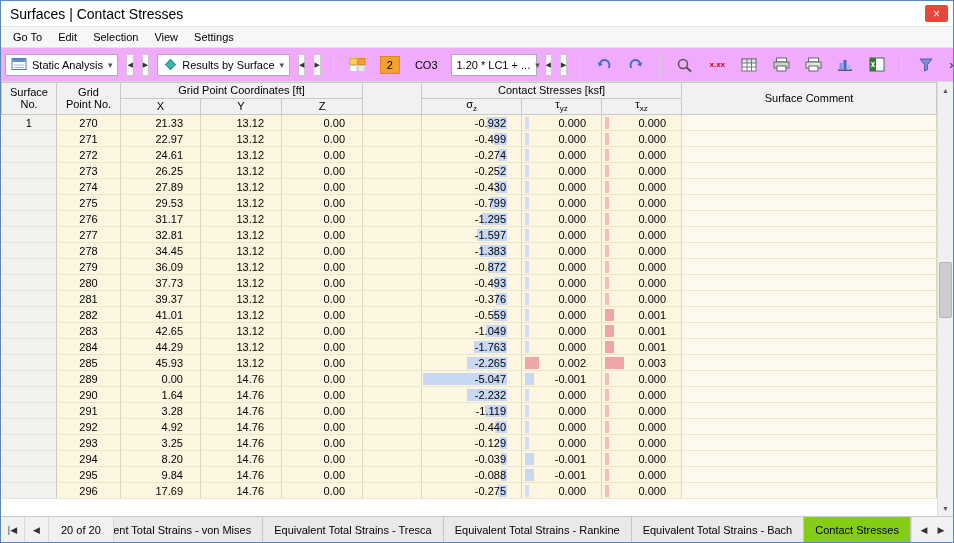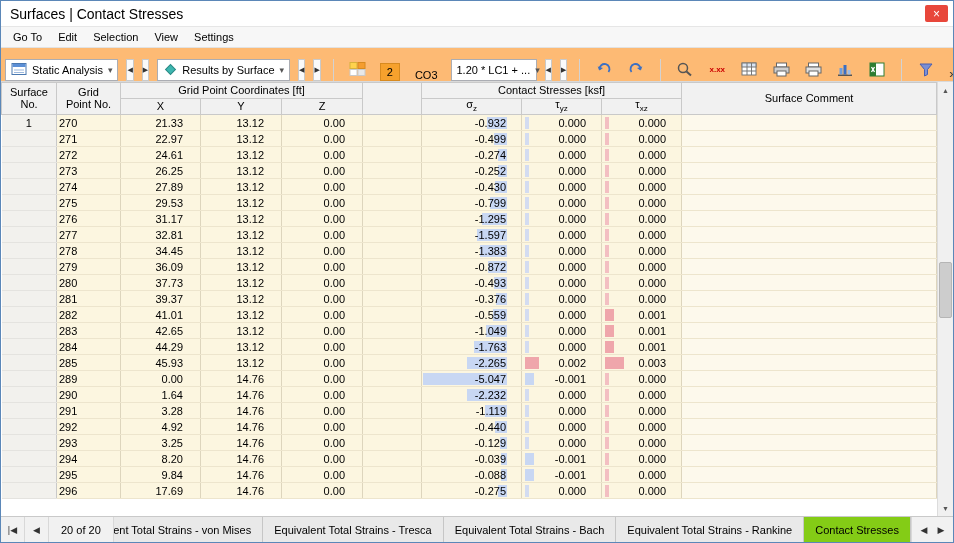--- a/index.html
+++ b/index.html
@@ -9,42 +9,42 @@
   
   .titlebar{height:26px;flex:0 0 26px;display:flex;align-items:center;padding-left:9px;background:#fff;border-bottom:1px solid #e6e6e6;position:relative}
   .title{font-size:14px}
   .closebtn{position:absolute;right:5px;top:4px;width:23px;height:17px;background:#e8473b;color:#fff;display:flex;align-items:center;justify-content:center;font-size:12px;border-radius:2px;cursor:default}
 
   
   .menubar{height:21px;flex:0 0 21px;display:flex;align-items:center;padding-left:4px;background:#f7f7f7;border-bottom:1px solid #e2e2e2}
   .menu-item{padding:3px 8px}
 
   
-  .toolbar{height:34px;flex:0 0 34px;display:flex;align-items:flex-end;padding:0 4px;background:#fdba74;border-bottom:1px solid #d9d9d9;gap:8px;overflow:hidden}
+  .toolbar{height:34px;flex:0 0 34px;display:flex;align-items:center;padding:0 4px;background:#f0abfc;border-bottom:1px solid #d9d9d9;gap:8px;overflow:hidden}
   .combo{height:22px;border:1px solid #abadb3;background:#fff;display:flex;align-items:center;gap:5px;padding:0 5px;white-space:nowrap}
   .combo .caret{color:#555;font-size:9px;margin-left:auto}
   .combo.analysis{width:130px}
   .combo.results{width:160px}
   .combo.lc{width:86px}
   .navbtn{width:16px;height:22px;border:1px solid #c9c9c9;background:#fafafa;display:flex;align-items:center;justify-content:center;font-size:7px;color:#333}
   .sep{width:1px;height:22px;background:#d2d2d2;margin:0 4px;flex:0 0 1px}
   .tbtn{width:24px;height:24px;display:flex;align-items:center;justify-content:center;flex:0 0 24px}
   .badge{min-width:20px;height:18px;background:#f6a12d;border:1px solid #d88a1f;display:flex;align-items:center;justify-content:center;margin:0 2px}
   .colabel{padding:0 5px}
   .xxx{color:#c00;font-size:8px;font-weight:bold}
   .overflow{font-size:13px;color:#333;padding:0 3px;margin-left:auto}
 
   
   .tablewrap{flex:1;position:relative;background:#fff;overflow:hidden}
   table.grid{border-collapse:collapse;table-layout:fixed;width:calc(100% - 16px)}
   .grid th{background:#f1f1f1;border:1px solid #c9c9c9;font-weight:normal;height:16px;line-height:1.05;padding:0 2px;text-align:center}
   .grid td{height:16px;padding:0 2px;border-right:1px solid #ddd5bd;border-bottom:1px solid #ede5cd;background:#fcf6e0;overflow:hidden;white-space:nowrap}
   .grid sub{font-size:8px}
   td.c-surface{background:#f2f1ed;border-right:1px solid #c9c9c9;border-bottom:1px solid #e4e3df;text-align:center}
-  td.c-point{text-align:left}
+  td.c-point{text-align:center}
   td.c-num{text-align:right;padding-right:17px}
   td.c-stress{position:relative;text-align:right;padding-right:15px}
   .c-stress .bar{position:absolute;top:2px;height:12px}
   .c-stress .cv{position:relative}
   td.c-comment{background:#fdf9ec}
 
   .vscroll{position:absolute;top:0;right:0;bottom:0;width:16px;background:#f0f0f0;border-left:1px solid #dcdcdc;font-size:7px;color:#555}
   .sarrow{height:16px;width:15px;display:flex;align-items:center;justify-content:center}
   .sarrow.down{position:absolute;bottom:0;left:0}
   .sthumb{position:absolute;left:1px;top:180px;width:13px;height:56px;background:#cdcdcd;border:1px solid #b5b5b5;border-radius:2px}
@@ -551,24 +551,24 @@
     <div class="bb-btn">◀</div>
     <div class="bb-count">20 of 20</div>
     <div class="tab-strip">
         <div class="tab clipped">
           <span>Equivalent Total Strains - von Mises</span>
         </div>
         <div class="tab">
           <span>Equivalent Total Strains - Tresca</span>
         </div>
         <div class="tab">
-          <span>Equivalent Total Strains - Bach</span>
+          <span>Equivalent Total Strains - Rankine</span>
         </div>
         <div class="tab">
-          <span>Equivalent Total Strains - Rankine</span>
+          <span>Equivalent Total Strains - Bach</span>
         </div>
         <div class="tab active">
           <span>Contact Stresses</span>
         </div>
       </div>
     <div class="bb-right">
       <div class="bb-btn">◀</div>
       <div class="bb-btn">▶</div>
     </div>
   </div>

